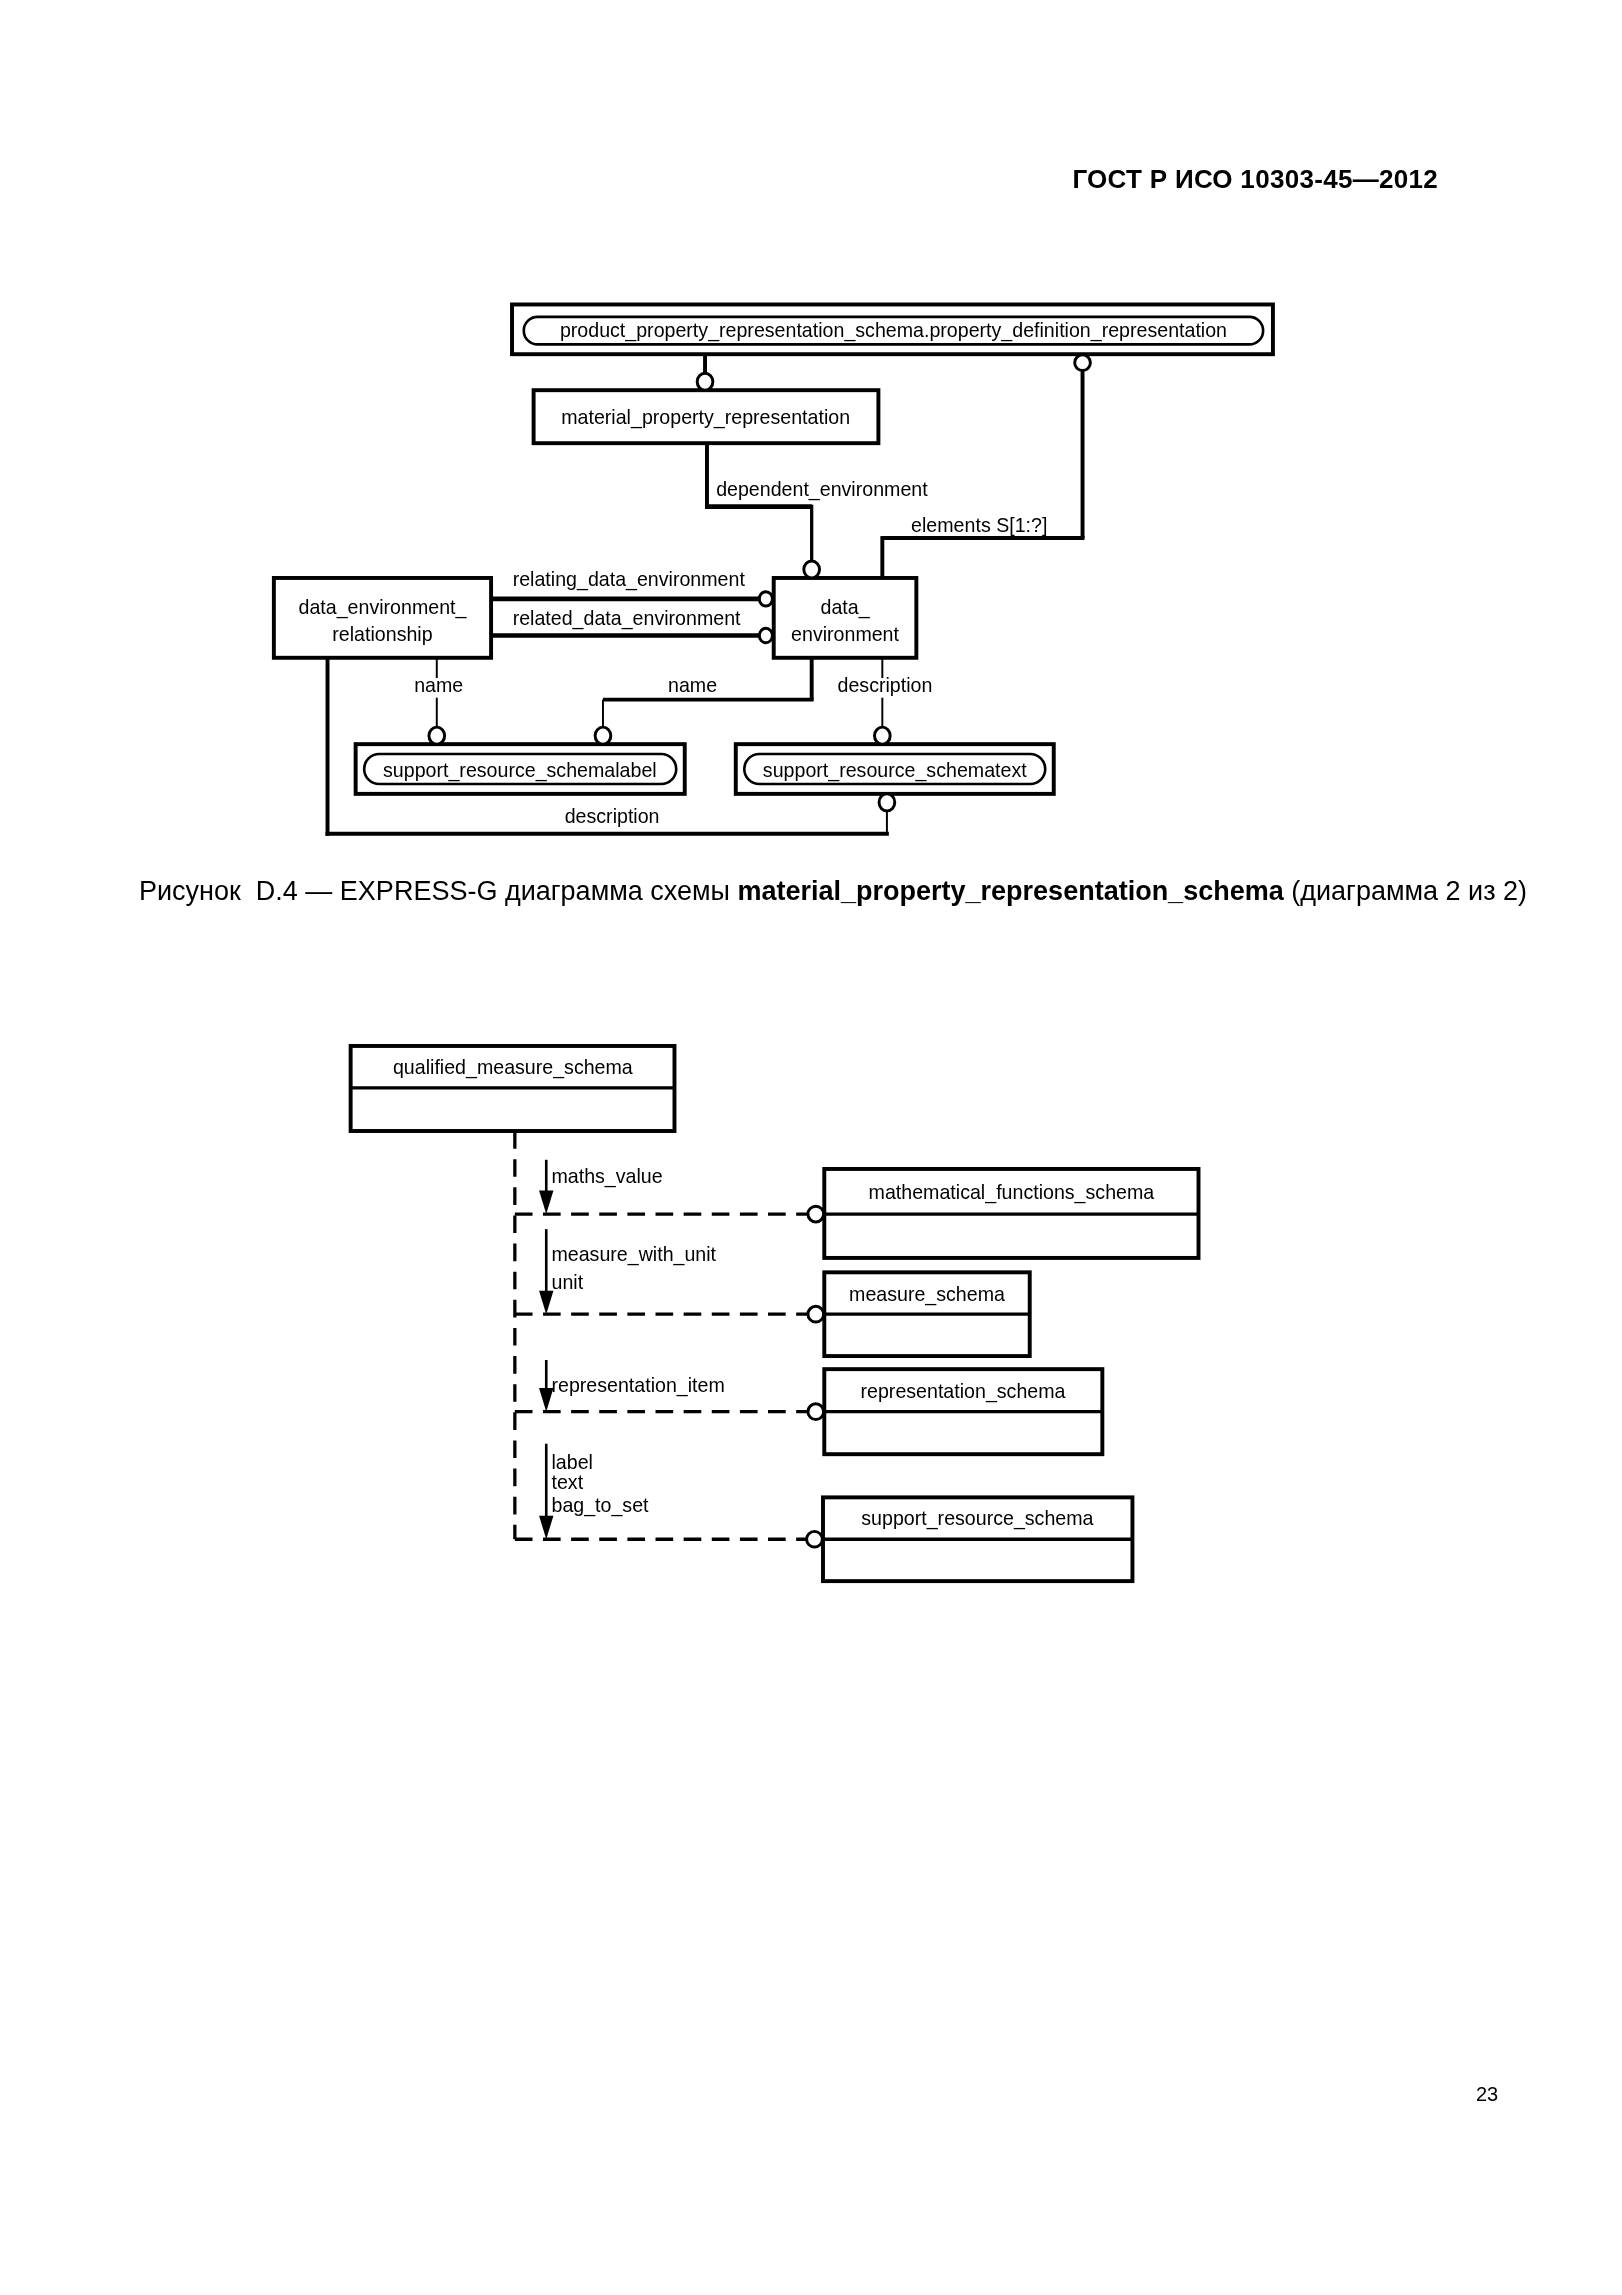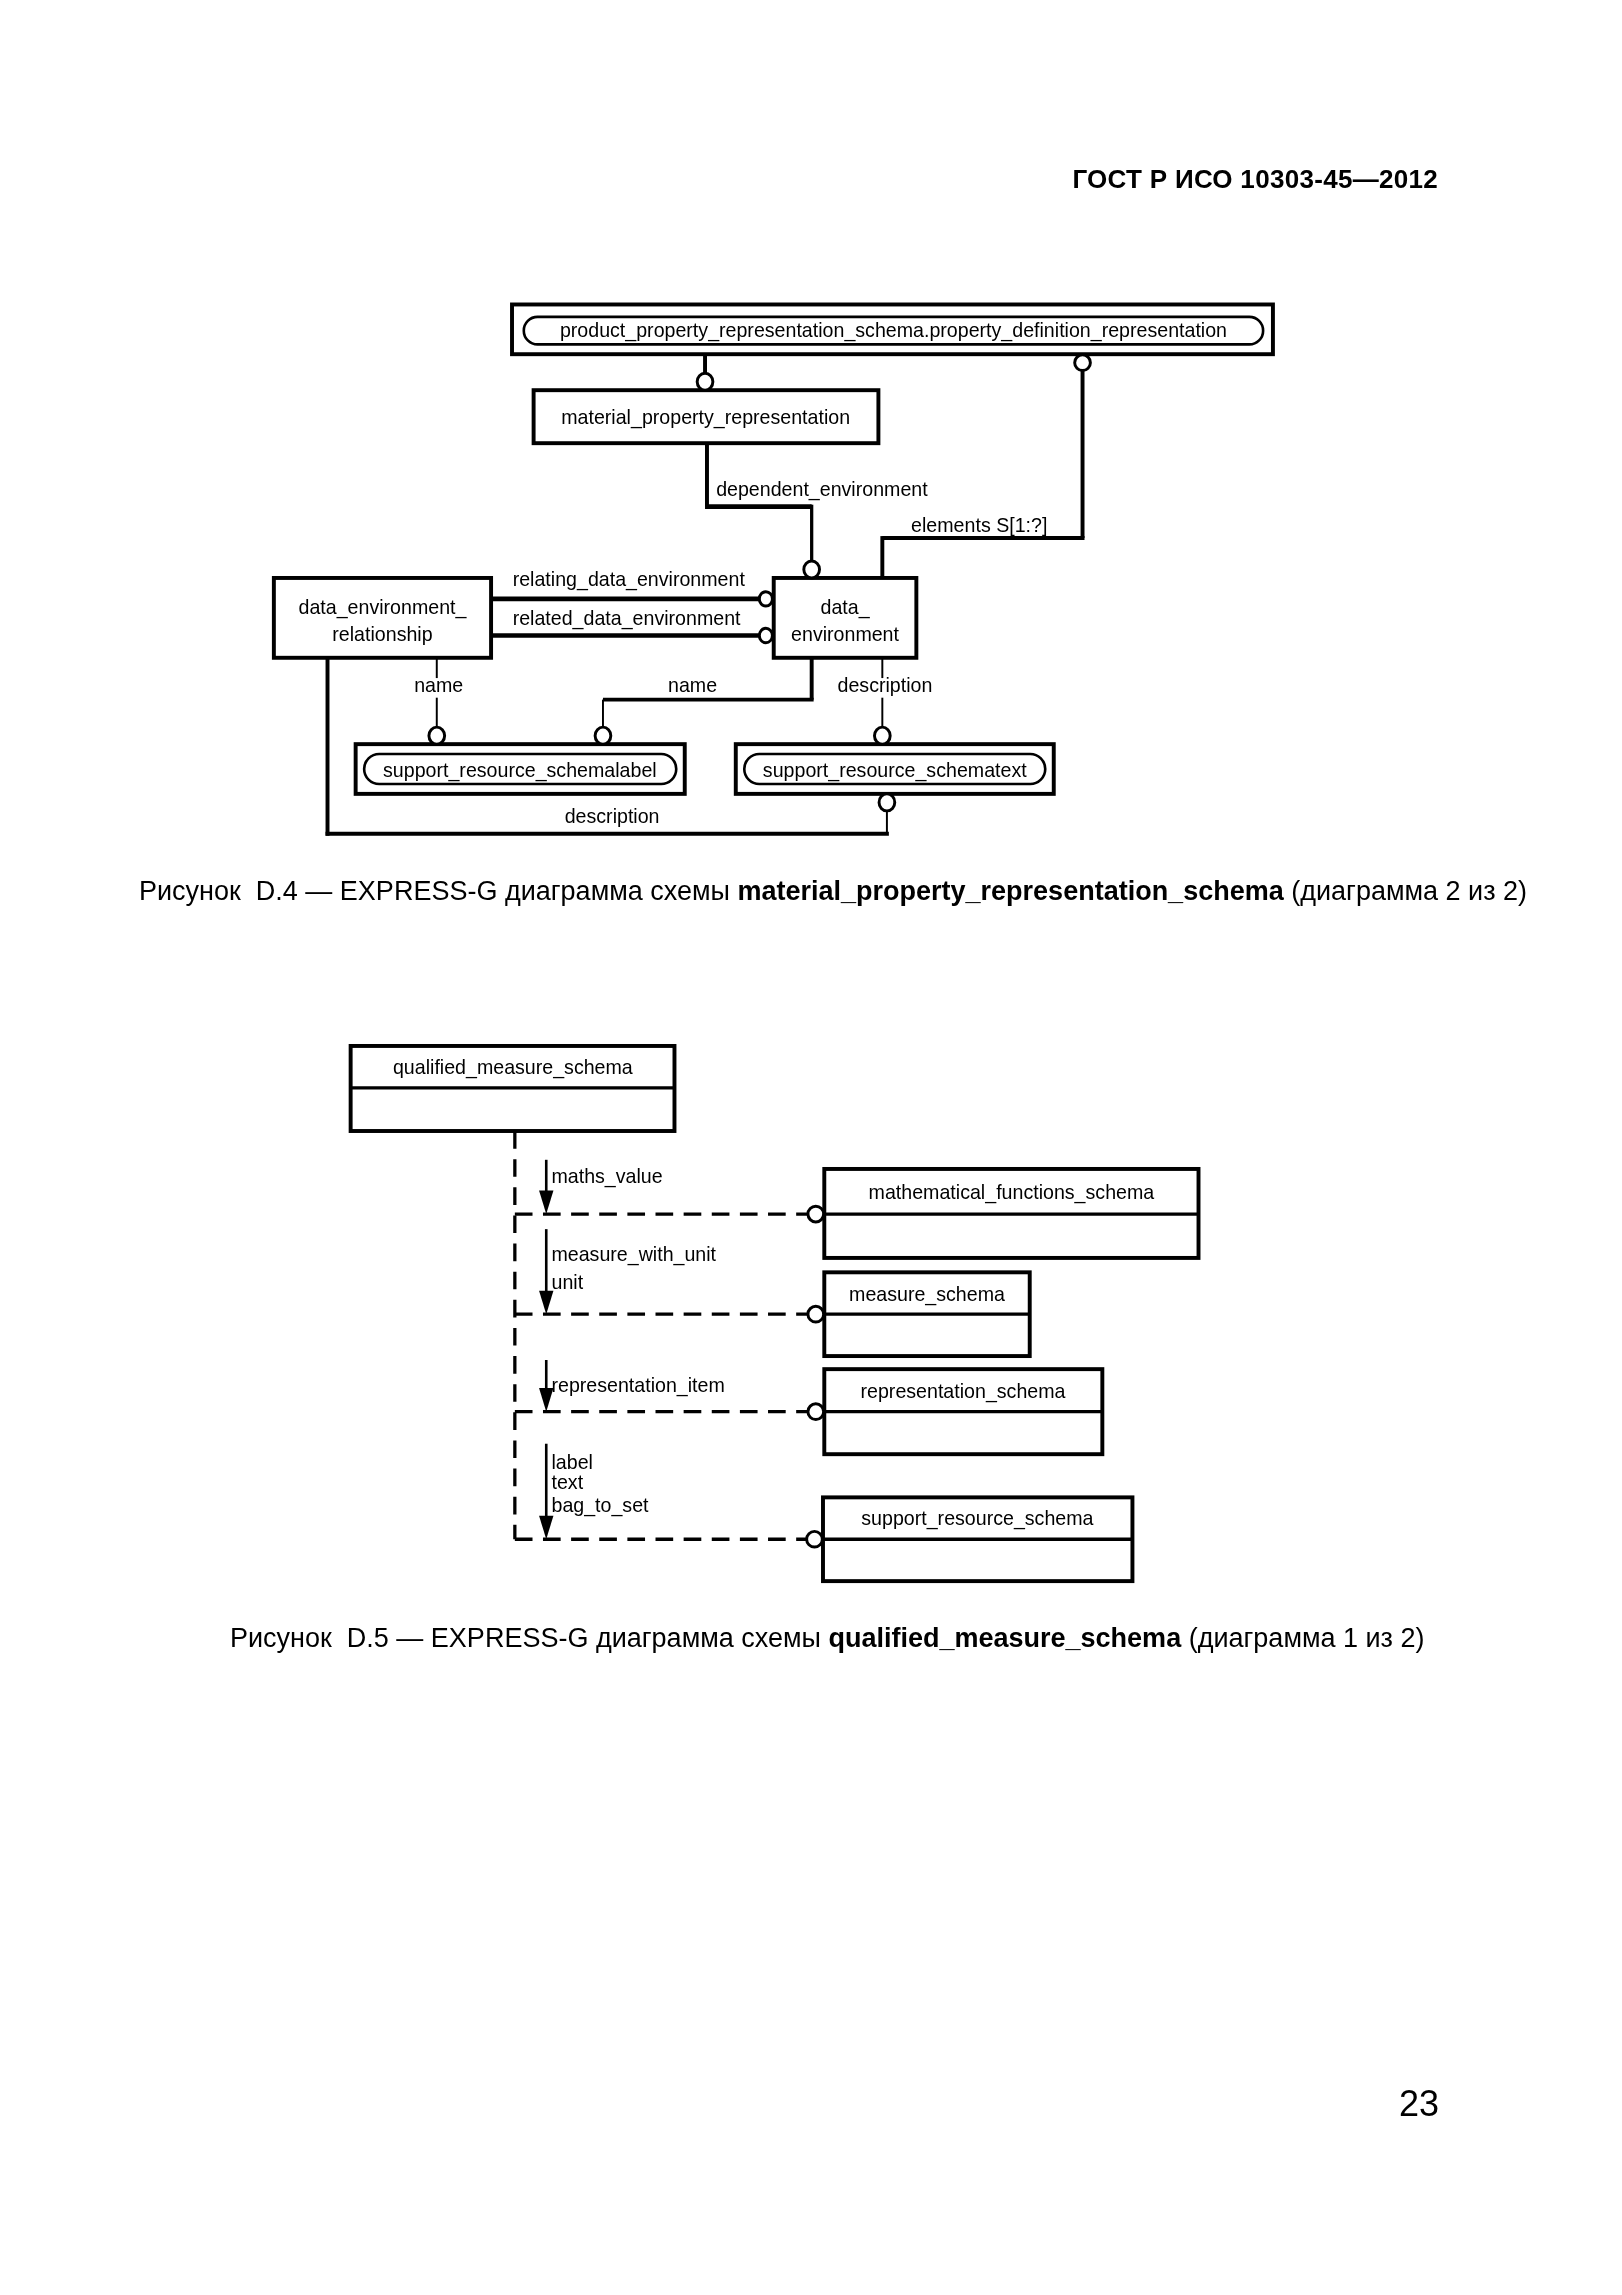--- a/index.html
+++ b/index.html
@@ -10,21 +10,21 @@
   .running-header {
     position:absolute; top:164px; right:185px;
     font-size:26px; font-weight:bold; letter-spacing:0.3px; white-space:pre;margin-left:36px;
   }
   .caption {
     position:absolute; font-size:27px; white-space:pre-wrap;
   }
   .caption-d4 { left:139px; top:876px; }
   .caption-d5 { left:230px; top:1623px; }
   .caption b { font-weight:bold; }
-  .page-number { position:absolute; left:1399px; top:2083px; font-size:36px;text-align:center; }
+  .page-number { position:absolute; left:1476px; top:2083px; font-size:20px;text-align:center; }
   svg.diagram { position:absolute; }
   svg text {
     font-family:"Liberation Sans", sans-serif; font-size:30px; fill:#000;
   }
   .tm { text-anchor:middle; }
   .ln { stroke:#000; fill:none; }
   .bx { stroke:#000; fill:#ffffff; }
   .cc { stroke:#000; fill:#ffffff; }
   .ah { fill:#000; stroke:none; }
   .dsh { stroke-dasharray:27 16; }
@@ -193,18 +193,17 @@
 
     <text x="843" y="1808">maths_value</text>
     <text x="843" y="1926">measure_with_unit</text>
     <text x="843" y="1970">unit</text>
     <text x="843" y="2127">representation_item</text>
     <text x="843" y="2244">label</text>
     <text x="843" y="2275">text</text>
     <text x="843" y="2311">bag_to_set</text>
   </svg>
 
-  <div class="caption caption-d5"><span>Рисунок  D.5 — EXPRESS-G диаграмма схемы </span><b>qualified_measure_schema</b><span> (диаграмма 1 из 2)</span></div>
 
   <div class="page-number">23</div>
 
 </div>
 
 
 </body></html>

